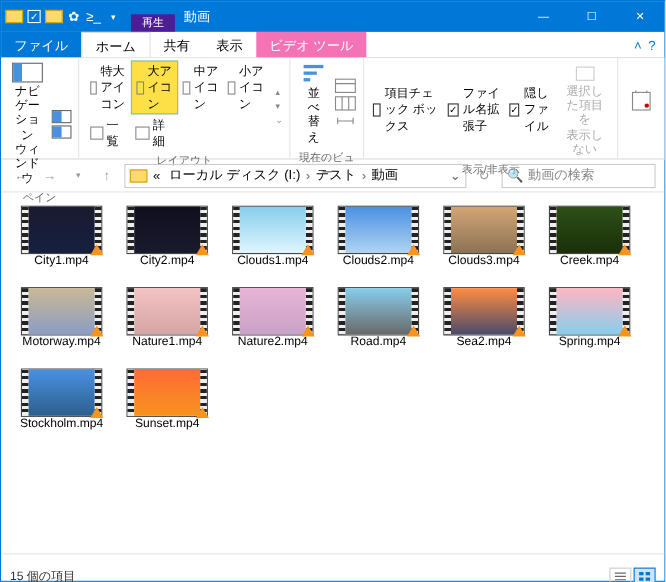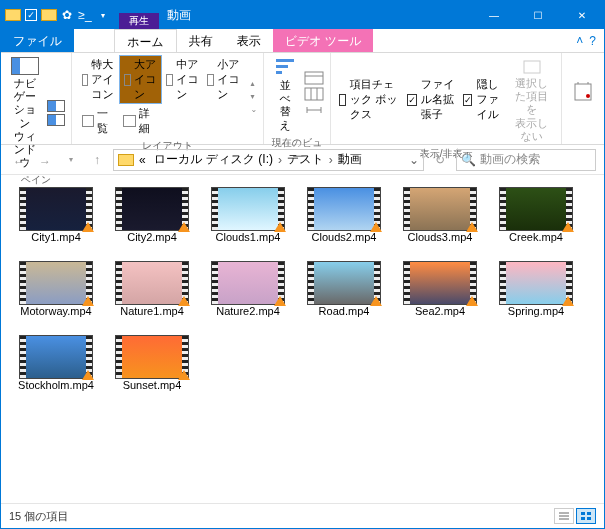--- a/index.html
+++ b/index.html
@@ -13,50 +13,50 @@
 .ctx-hdr { font-size: 10px; padding: 1px 10px; }
 .ctx-hdr.pink { background: #4c1d95; color: #fff; }
 .title-spacer { flex: 1; display: flex; align-items: center; padding-left: 8px; }
 .winbtns { display: flex; }
 .winbtn { width: 44px; height: 28px; display: flex; align-items: center; justify-content: center; font-size: 10px; }
 .winbtn.close { background: transparent; }
 .ribbon-tabs { height: 24px; display: flex; font-size: 12px; border-bottom: 1px solid #d9d9d9; }
 .rtab { padding: 4px 12px; background: #fff; }
 .rtab.file { background: #0078d7; color: #fff; }
 .rtab.active { background: #f472b6; color: #fff; }
-.rtab.home { border: 1px solid #d9d9d9; border-bottom: none; margin-left: 40px; }
+.rtab.home { border: 1px solid #d9d9d9; border-bottom: none; }
 .help { margin-left: auto; display: flex; align-items: center; gap: 6px; padding-right: 8px; color: #0078d7; }
 .ribbon { height: 92px; background: #fff; border-bottom: 1px solid #d9d9d9; display: flex; font-size: 11px; }
 .grp { border-right: 1px solid #e5e5e5; display: flex; flex-direction: column; padding: 2px 6px; }
 .grp-body { flex: 1; display: flex; align-items: center; gap: 4px; }
 .grp-lbl { text-align: center; font-size: 10px; color: #666; padding-top: 2px; }
 .bigbtn { display: flex; flex-direction: column; align-items: center; justify-content: center; gap: 2px; padding: 2px 4px; text-align: center; line-height: 1.2; }
 .navpane-ico { width: 28px; height: 18px; border: 1px solid #666; position: relative; }
 .navpane-ico::before { content: ""; position: absolute; left: 0; top: 0; bottom: 0; width: 8px; background: #4a90e2; }
 .layout-grid { display: grid; grid-template-columns: auto auto auto auto; gap: 1px 0; }
 .layout-opt { display: flex; align-items: center; gap: 3px; padding: 1px 4px; }
-.layout-opt.sel { border: 1px solid #7eb4ea; background: #a16207; }
+.layout-opt.sel { border: 1px solid #7eb4ea; background: #fde047; }
 .layout-ico { width: 14px; height: 12px; border: 1px solid #888; }
 .check-row { display: flex; align-items: center; gap: 4px; padding: 1px 2px; }
 .cb { width: 12px; height: 12px; border: 1px solid #333; display: flex; align-items: center; justify-content: center; font-size: 9px; }
 .addr { height: 30px; display: flex; align-items: center; gap: 6px; padding: 0 8px; border-bottom: 1px solid #e5e5e5; font-size: 12px; }
 .navbtn { width: 20px; height: 20px; display: flex; align-items: center; justify-content: center; color: #999; }
 .addrbar { flex: 1; height: 22px; border: 1px solid #ccc; display: flex; align-items: center; padding: 0 4px; gap: 2px; }
 .crumb { padding: 0 3px; }
 .crumb-sep { color: #666; }
 .search { width: 140px; height: 22px; border: 1px solid #ccc; display: flex; align-items: center; padding: 0 4px; color: #888; gap: 4px; }
 .content { flex: 1; overflow: auto; padding: 12px 16px; }
 .items { display: flex; flex-wrap: wrap; gap: 18px 18px; }
 .item { width: 78px; display: flex; flex-direction: column; align-items: center; font-size: 11px; text-align: center; }
 .thumb { width: 74px; height: 44px; position: relative; border: 1px solid #444; }
 .film { position: absolute; top: 0; bottom: 0; width: 6px; background: repeating-linear-gradient(#222 0 3px, #eee 3px 6px); }
 .film.l { left: 0; } .film.r { right: 0; }
 .pic { position: absolute; left: 6px; right: 6px; top: 0; bottom: 0; }
 .cone { position: absolute; right: -2px; bottom: -2px; width: 0; height: 0; border-left: 6px solid transparent; border-right: 6px solid transparent; border-bottom: 10px solid #f7941e; }
-.status { height: 22px; border-top: 1px solid #e5e5e5; display: flex; align-items: center; font-size: 11px; padding: 12px 8px; color: #333; }
+.status { height: 22px; border-top: 1px solid #e5e5e5; display: flex; font-size: 11px; padding: 12px 8px; color: #333; }
 .status-icons { margin-left: auto; display: flex; gap: 2px; }
 .vicn { width: 20px; height: 16px; border: 1px solid #ccc; display: flex; align-items: center; justify-content: center; }
 .vicn.sel { border-color: #0078d7; background: #cde6f7; }
 .folder-ico { width: 16px; height: 12px; background: #ffd96a; border: 1px solid #d4a017; }
 svg { display: block; }
 </style>
 </head>
 <body>
 
 <div class="win">

